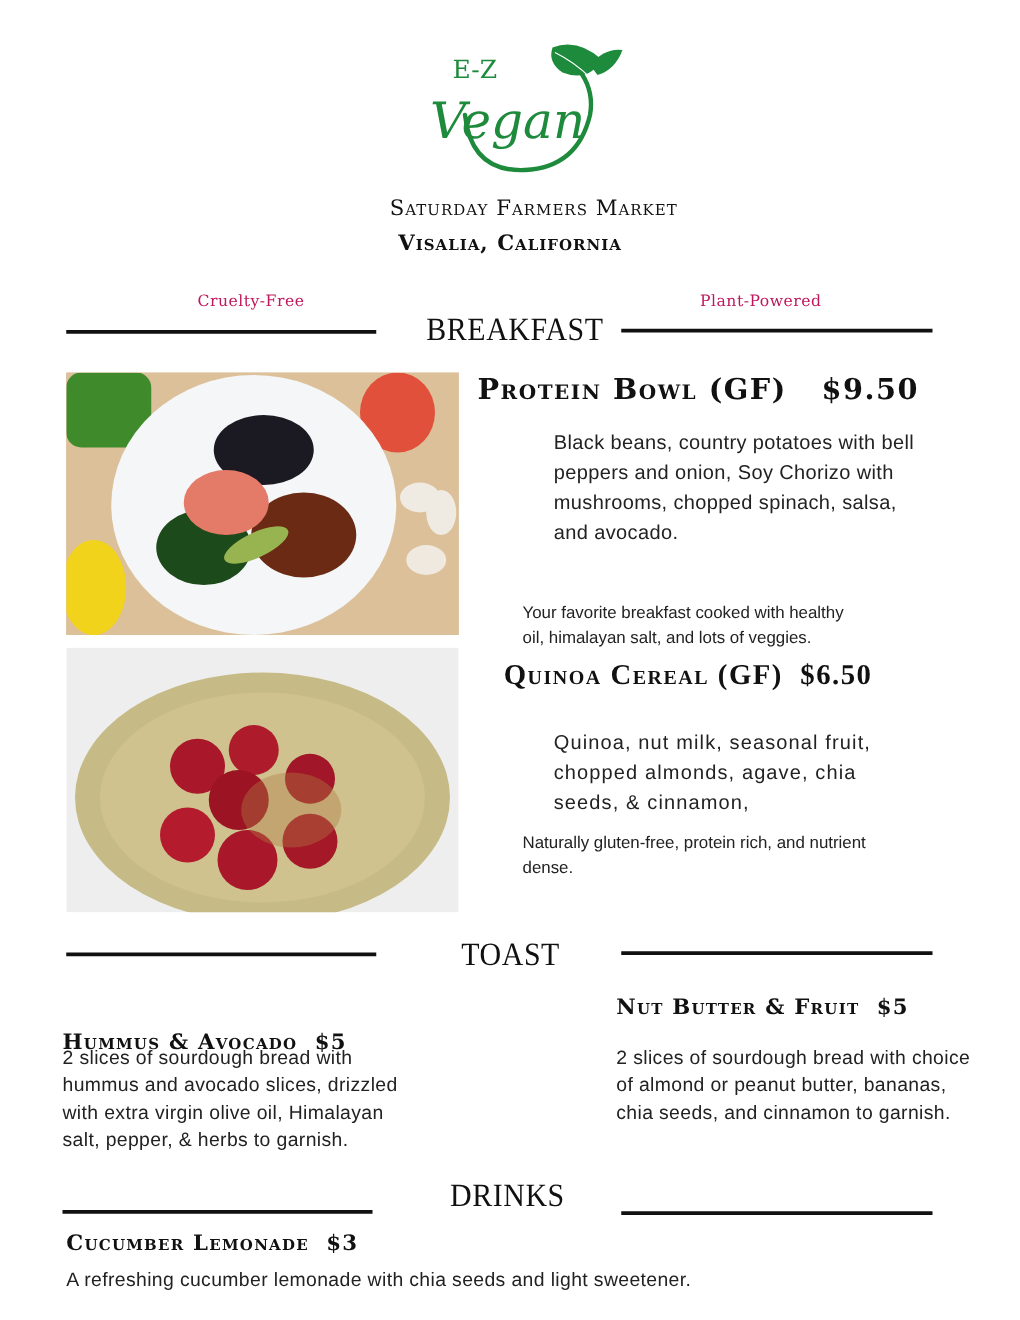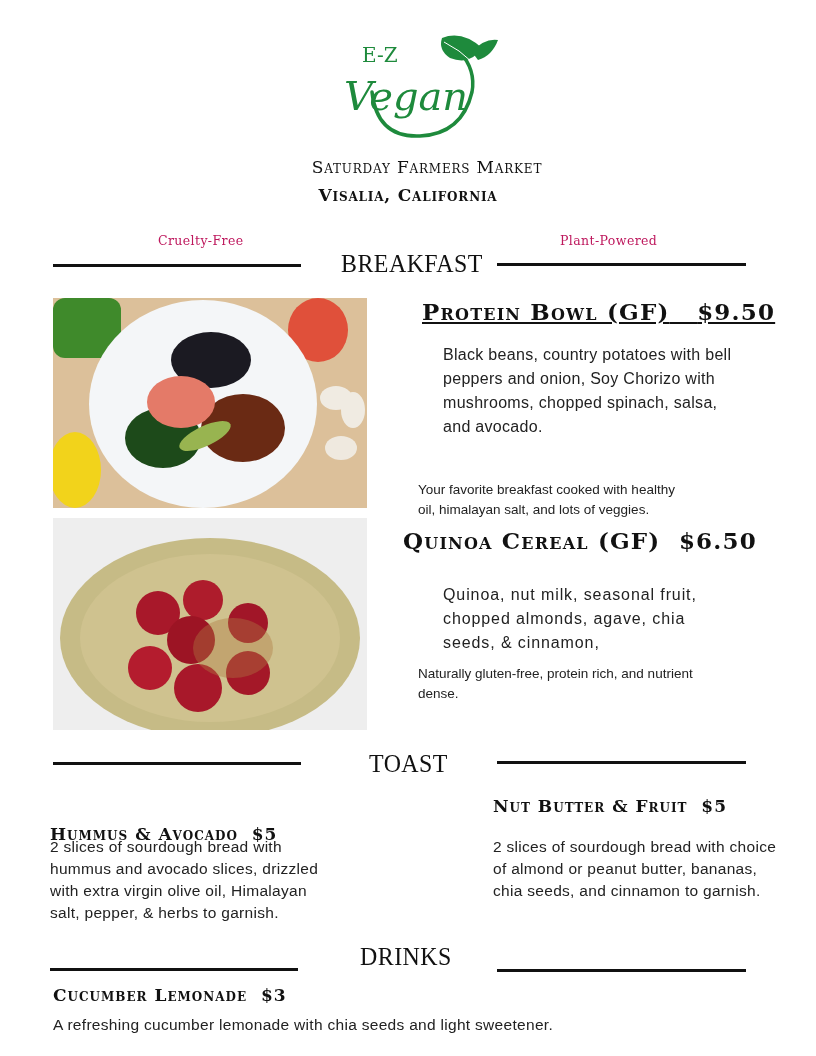--- a/index.html
+++ b/index.html
@@ -53,21 +53,21 @@
     <ellipse cx="288" cy="150" rx="16" ry="12" fill="#efe9df"></ellipse>
     <ellipse cx="150" cy="106" rx="114" ry="104" fill="#f4f6f8"></ellipse>
     <ellipse cx="158" cy="62" rx="40" ry="28" fill="#1b1a22"></ellipse>
     <ellipse cx="190" cy="130" rx="42" ry="34" fill="#6a2a14"></ellipse>
     <ellipse cx="110" cy="140" rx="38" ry="30" fill="#1d4a1a"></ellipse>
     <ellipse cx="128" cy="104" rx="34" ry="26" fill="#e47a68"></ellipse>
     <ellipse cx="152" cy="138" rx="28" ry="10" fill="#98b450" transform="rotate(-25 152 138)"></ellipse>
   </svg>
 </div>
 
-<div class="abs item-title big" style="left:422px; top:298px;text-decoration:underline;">
+<div class="abs item-title big" style="left:382px; top:298px;">
   <span>Protein Bowl (GF)</span>&nbsp;&nbsp;&nbsp;<span>$9.50</span>
 </div>
 <div class="abs desc" style="left:443px; top:343px; width:295px;">Black beans, country potatoes with bell peppers and onion, Soy Chorizo with mushrooms, chopped spinach, salsa, and avocado.</div>
 <div class="abs note" style="left:418px; top:480px; width:270px;">Your favorite breakfast cooked with healthy oil, himalayan salt, and lots of veggies.</div>
 
 <div class="abs photo" style="left:53px; top:518px; width:314px; height:212px;">
   <svg width="314" height="212" viewBox="0 0 314 212">
     <rect width="314" height="212" fill="#eeeeee"></rect>
     <ellipse cx="157" cy="120" rx="150" ry="100" fill="#c6bb86"></ellipse>
     <ellipse cx="157" cy="120" rx="130" ry="84" fill="#cfc28f"></ellipse>
@@ -75,21 +75,21 @@
     <circle cx="150" cy="82" r="20" fill="#ae1c2c"></circle>
     <circle cx="195" cy="105" r="20" fill="#a11628"></circle>
     <circle cx="138" cy="122" r="24" fill="#9c1424"></circle>
     <circle cx="97" cy="150" r="22" fill="#b41c2e"></circle>
     <circle cx="145" cy="170" r="24" fill="#a8182a"></circle>
     <circle cx="195" cy="155" r="22" fill="#a41828"></circle>
     <ellipse cx="180" cy="130" rx="40" ry="30" fill="#b07a40" opacity="0.4"></ellipse>
   </svg>
 </div>
 
-<div class="abs item-title big" style="left:403px; top:527px;">
+<div class="abs item-title big" style="left:403px; top:527px;font-family:Liberation Serif, serif;">
   <span>Quinoa Cereal (GF)</span>&nbsp;&nbsp;<span>$6.50</span>
 </div>
 <div class="abs desc" style="left:443px; top:583px; width:290px; letter-spacing:0.9px;">Quinoa, nut milk, seasonal fruit, chopped almonds, agave, chia seeds, &amp; cinnamon,</div>
 <div class="abs note" style="left:418px; top:664px; width:280px;">Naturally gluten-free, protein rich, and nutrient dense.</div>
 
 <div class="abs rule" style="left:53px; top:762px; width:248px;"></div>
 <div class="abs section-title" style="left:369px; top:749px;">TOAST</div>
 <div class="abs rule" style="left:497px; top:761px; width:249px;"></div>
 
 <div class="abs item-title small" style="left:50px; top:824px;">

